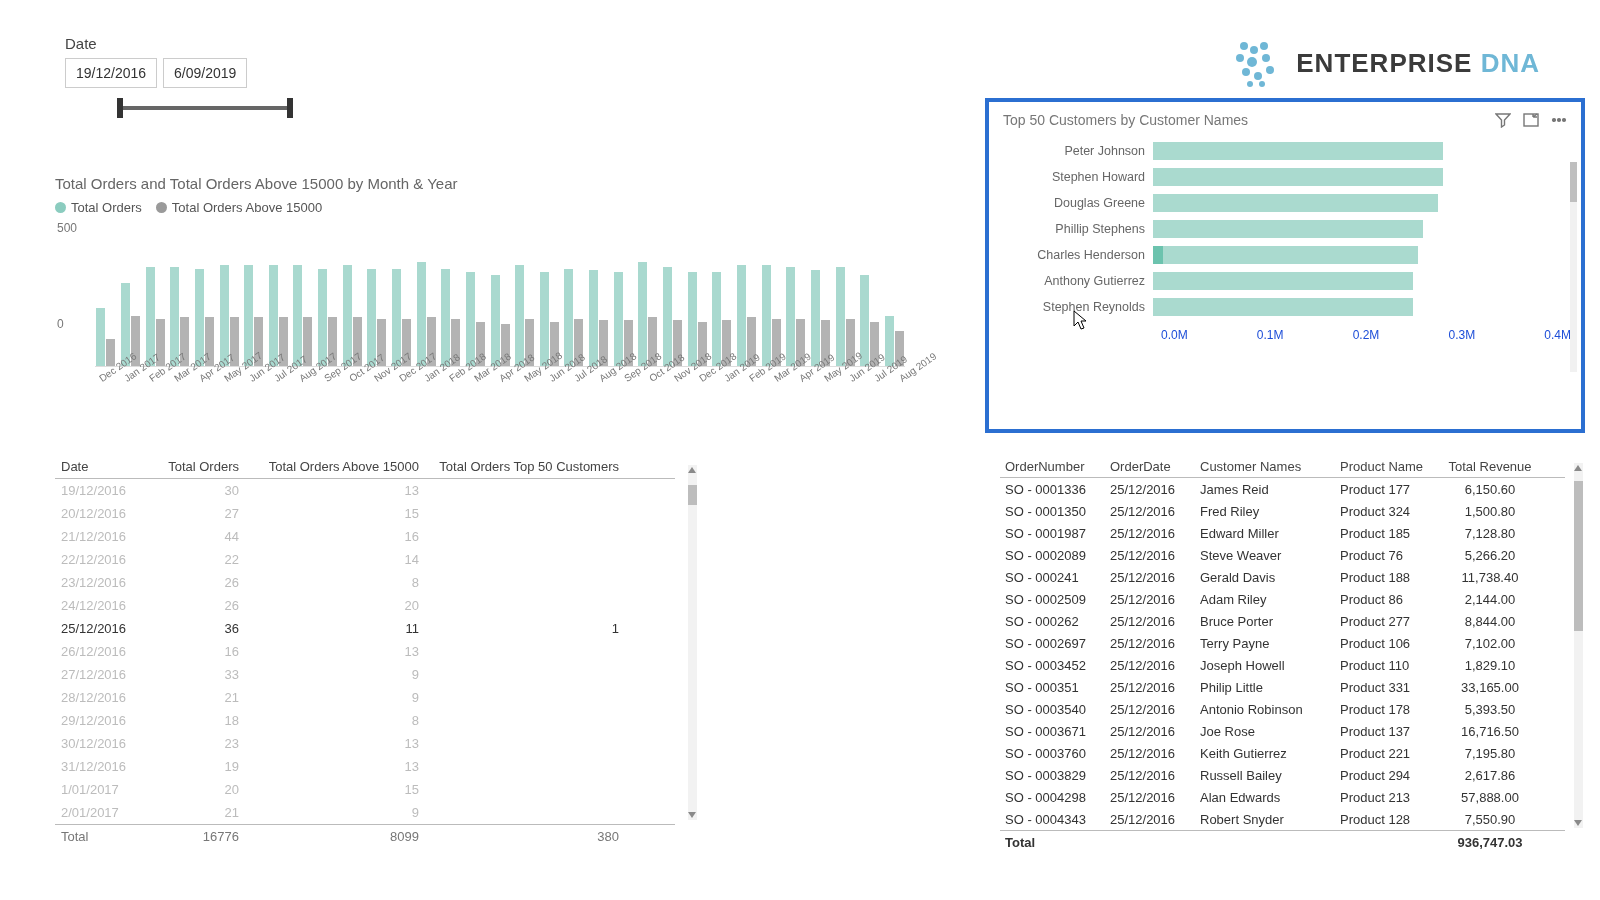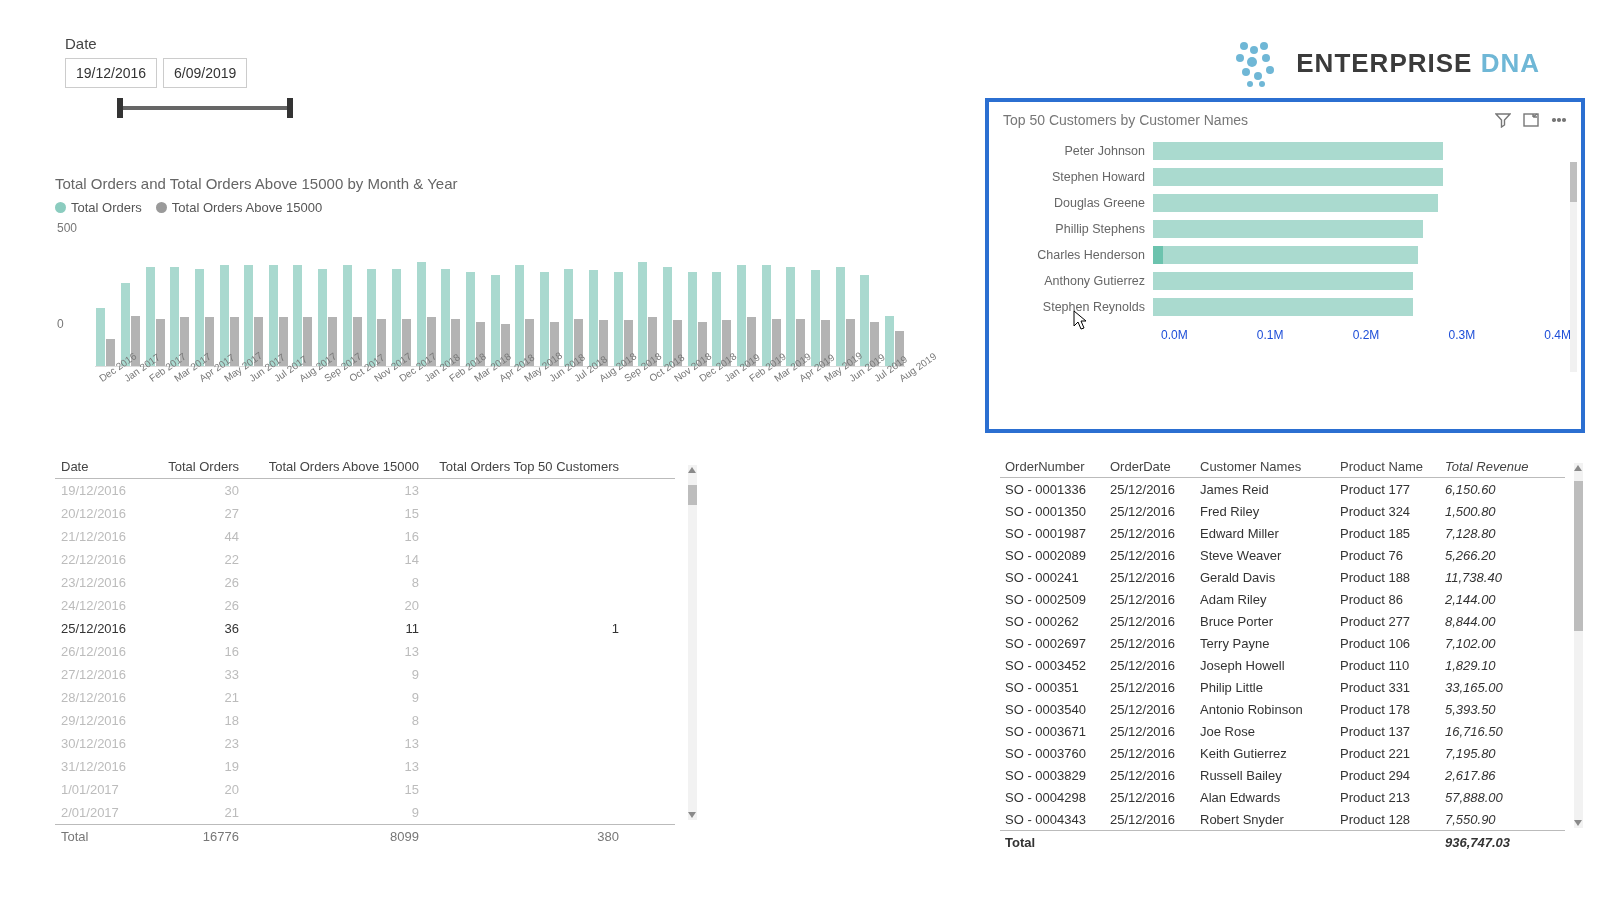--- a/index.html
+++ b/index.html
@@ -94,21 +94,21 @@
 
   
   .tbl-right { position: absolute; left: 1000px; top: 455px; width: 565px; font-size: 13px; }
   .tbl-right .thead, .tbl-right .trow, .tbl-right .tfoot { display: flex; }
   .tbl-right .thead { border-bottom: 1px solid #bbb; color: #444; }
   .tbl-right .th, .tbl-right .td { padding: 3.5px 5px; white-space: nowrap; overflow: hidden; }
   .tbl-right .c0 { width: 105px; }
   .tbl-right .c1 { width: 90px; }
   .tbl-right .c2 { width: 140px; }
   .tbl-right .c3 { width: 105px; }
-  .tbl-right .c4 { width: 100px; text-align: left; font-style: italic; }
+  .tbl-right .c4 { width: 100px; text-align: center; }
   .tbl-right .tfoot { border-top: 1px solid #bbb; font-weight: 600; }
   .tbl-right-scroll { position: absolute; right: -18px; top: 8px; width: 9px; height: 365px; background: #f2f2f2; }
   .tbl-right-scroll .thumb { position: absolute; top: 18px; width: 9px; height: 150px; background: #bdbdbd; }
   .tbl-right-scroll .arrow { position: absolute; width: 0; height: 0; left: 0px; border-left: 4.5px solid transparent; border-right: 4.5px solid transparent; }
   .tbl-right-scroll .arrow.up { top: 2px; border-bottom: 6px solid #8a8a8a; }
   .tbl-right-scroll .arrow.down { bottom: 2px; border-top: 6px solid #8a8a8a; }
 
   .cursor-arrow {
     position: absolute; left: 1073px; top: 310px; width: 14px; height: 20px; z-index: 50;
   }

